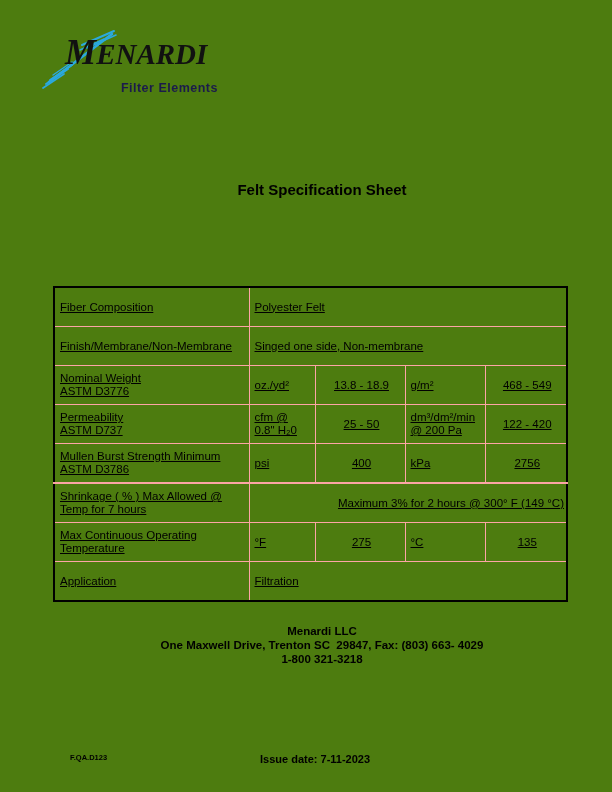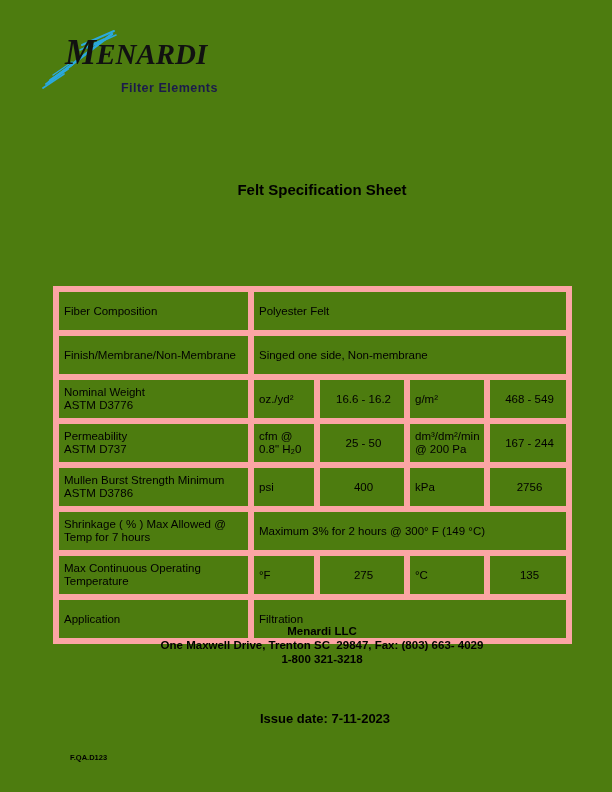--- a/index.html
+++ b/index.html
@@ -16,38 +16,38 @@
   .tagline{position:relative;z-index:1;text-align:right;margin-top:12px;
            font-weight:bold;font-size:12.5px;letter-spacing:.5px;color:#1b1b4b;}
 
   
   .title{position:absolute;left:0;top:181px;width:100%;text-align:center;
          font-size:15px;font-weight:bold;}
 
   
   table.spec{position:absolute;left:53px;top:286px;width:513px;
              border-collapse:collapse;table-layout:fixed;border:2px solid #000;}
-  table.spec td{border:6px solid #fca5a5;font-size:11.5px;line-height:13px;
+  table.spec td{border:1px solid #fca5a5;font-size:11.5px;line-height:13px;
                 padding:2px 2px 2px 5px;vertical-align:middle;height:34px;
-                white-space:pre-line;overflow:hidden;}
+                white-space:pre-line;overflow:hidden;text-decoration:underline;}
   td.val{text-align:center;padding-left:2px;}
   td.unit{padding-left:6px;}
   td.m-fiber{padding-left:16px;}
   td.m-finish{padding-left:3px;border-radius:13px;}
-  td.m-center{text-align:left;padding-left:2px;}
+  td.m-center{text-align:right;padding-left:2px;}
   td.m-app{padding-left:36px;}
   tr.sep td{border-bottom-width:2.5px;}
 
   
   .footer{position:absolute;left:0;top:601px;width:100%;text-align:center;
           font-weight:bold;font-size:11.5px;line-height:14px;margin-top:23px;}
   .footer div{white-space:pre;}
 
   .form-footer-left{position:absolute;left:70px;top:753px;font-size:7.5px;font-weight:bold;}
-  .form-footer-right{position:absolute;left:260px;top:711px;font-size:13px;font-weight:bold;}
+  .form-footer-right{position:absolute;left:260px;top:753px;font-size:11px;font-weight:bold;}
 </style>
 </head>
 <body>
 
 <div class="page">
 
   <div class="logo">
     <svg width="95" height="70" viewBox="0 0 95 70">
       <g stroke="#2BA9DF" fill="none" stroke-linecap="round">
         <line x1="7" y1="60" x2="70" y2="12" stroke-width="2.6"></line>
@@ -80,33 +80,33 @@
         <td colspan="4" class="m-fiber">Polyester Felt</td>
       </tr>
       <tr>
         <td>Finish/Membrane/Non-Membrane</td>
         <td colspan="4" class="m-finish">Singed one side, Non-membrane</td>
       </tr>
       <tr>
         <td>Nominal Weight
 ASTM D3776</td>
         <td class="unit">oz./yd²</td>
-        <td class="val">16.6 - 16.2</td>
+        <td class="val">13.8 - 18.9</td>
         <td class="unit">g/m²</td>
         <td class="val">468 - 549</td>
       </tr>
       <tr>
         <td>Permeability
 ASTM D737</td>
         <td class="unit">cfm @
 0.8" H₂0</td>
         <td class="val">25 - 50</td>
         <td class="unit">dm³/dm²/min
 @ 200 Pa</td>
-        <td class="val">167 - 244</td>
+        <td class="val">122 - 420</td>
       </tr>
       <tr class="sep">
         <td>Mullen Burst Strength Minimum
 ASTM D3786</td>
         <td class="unit">psi</td>
         <td class="val">400</td>
         <td class="unit">kPa</td>
         <td class="val">2756</td>
       </tr>
       <tr>

